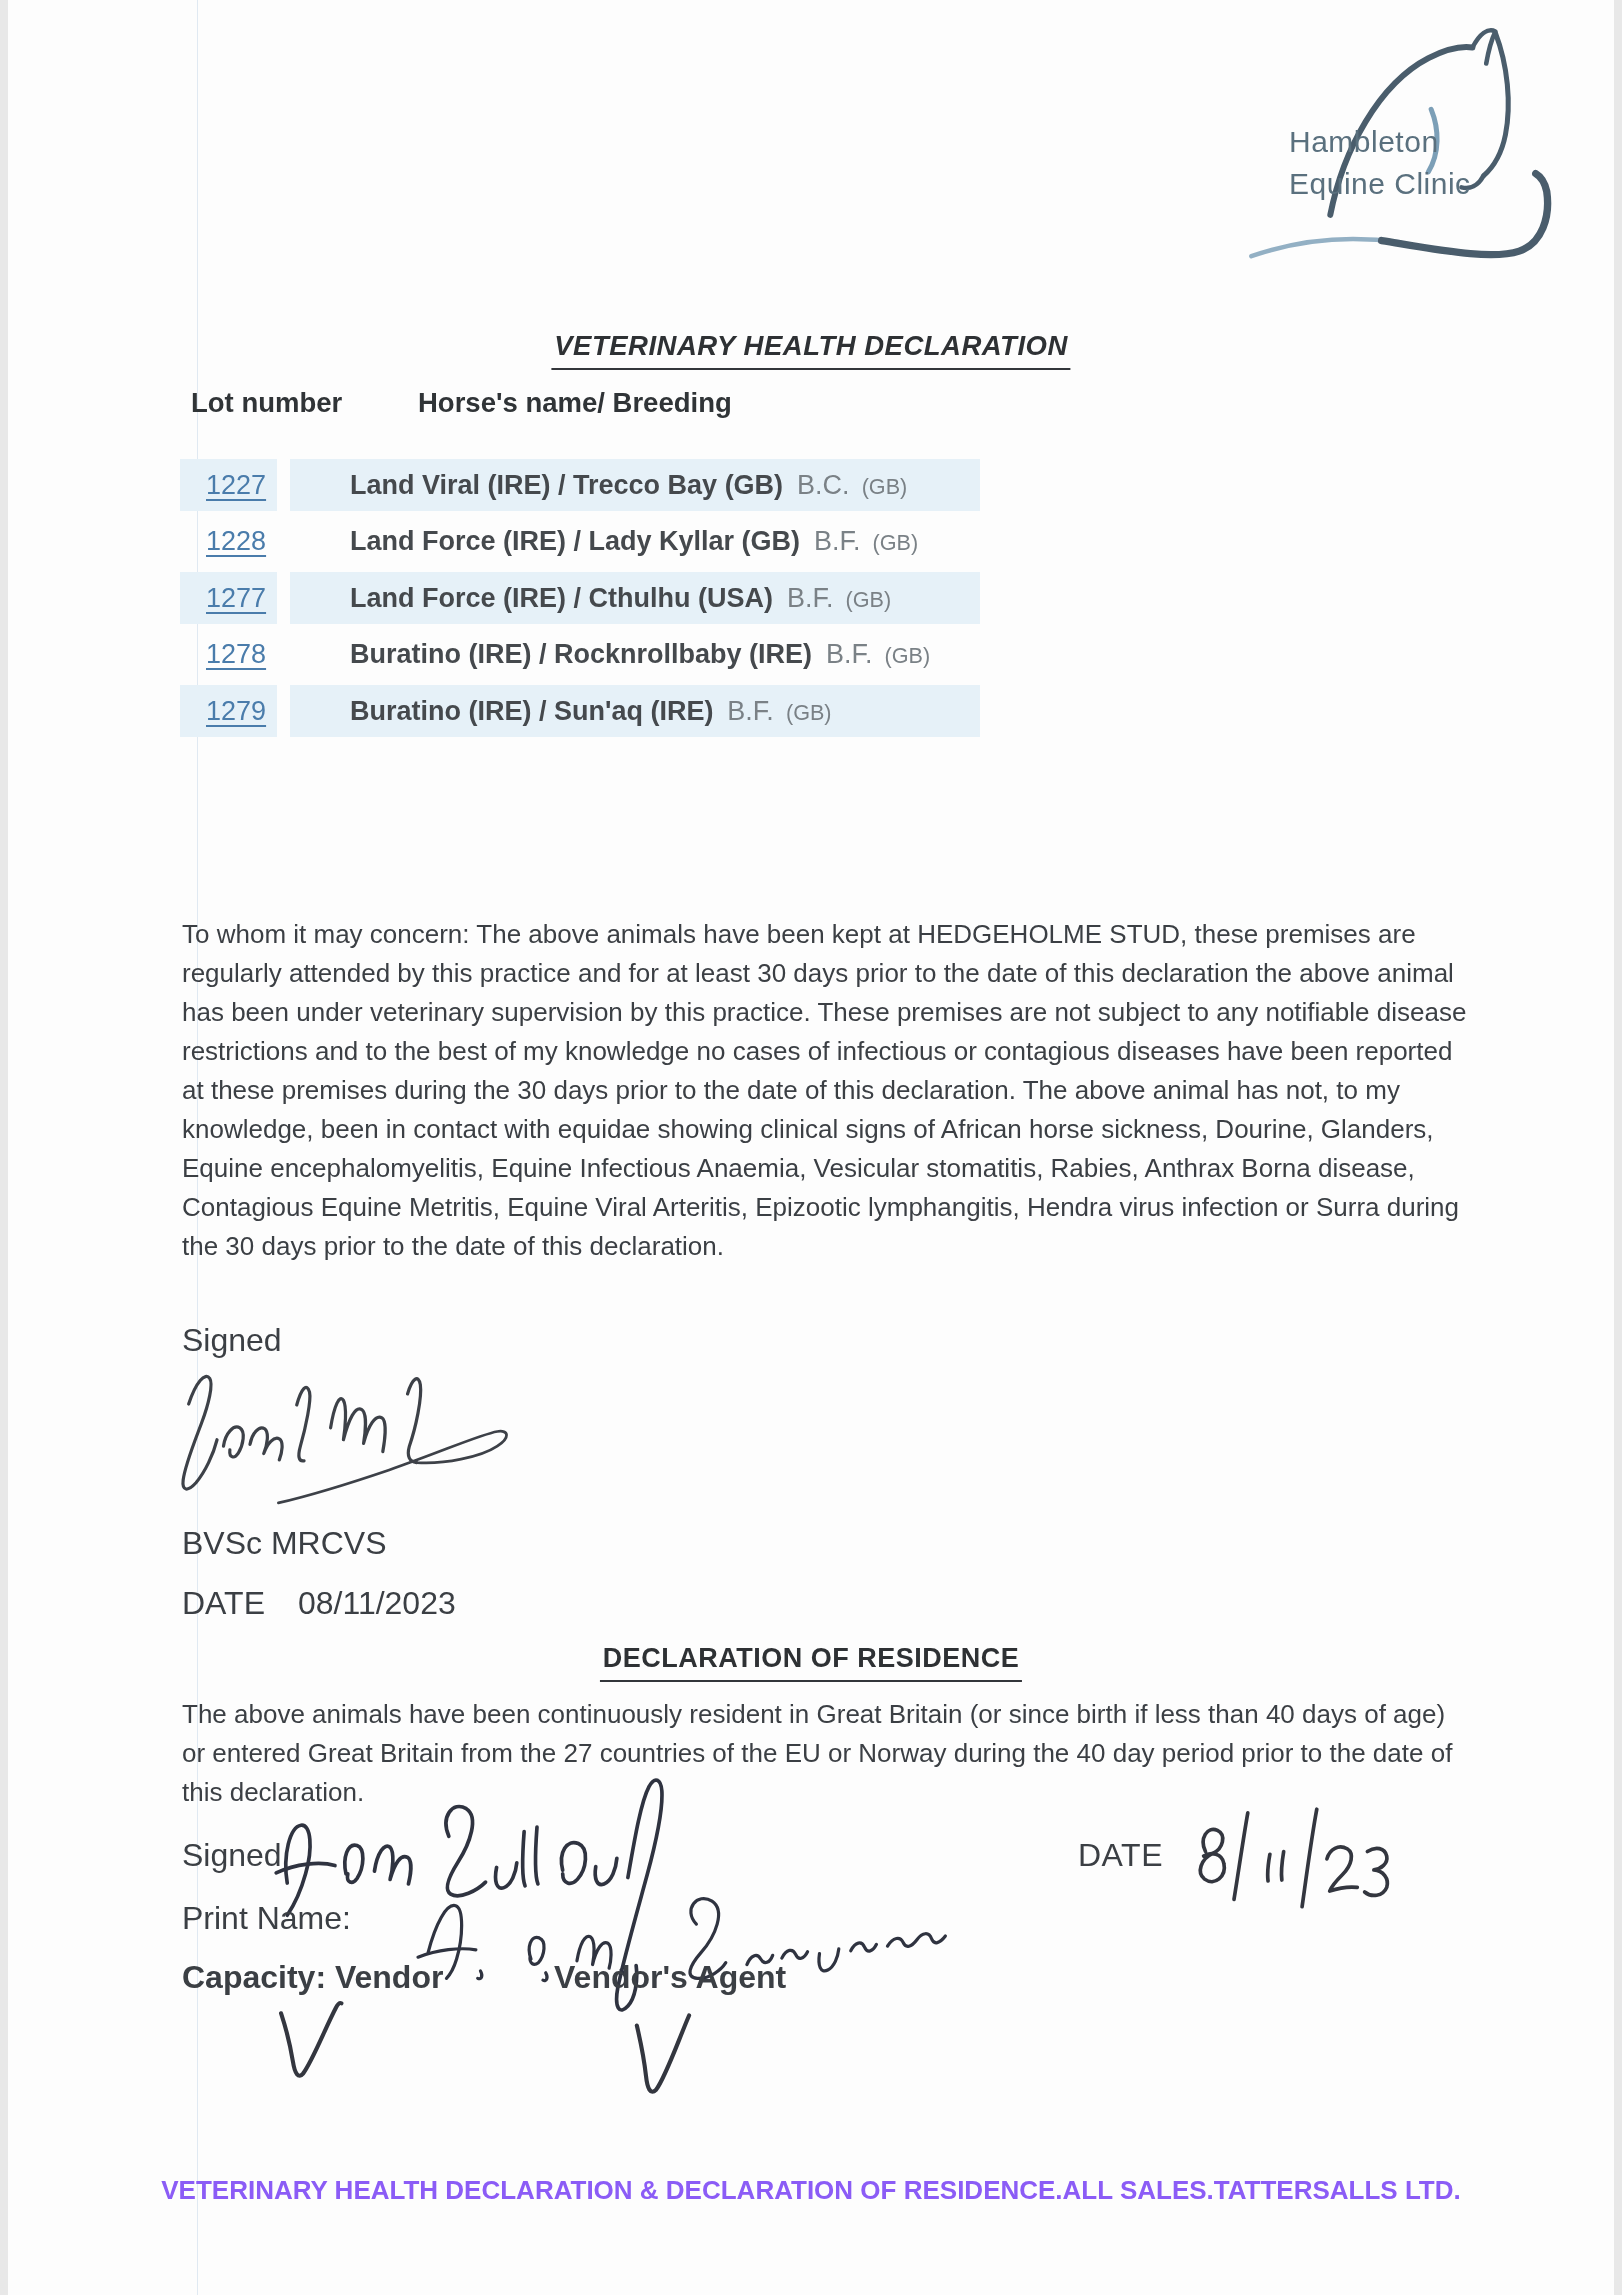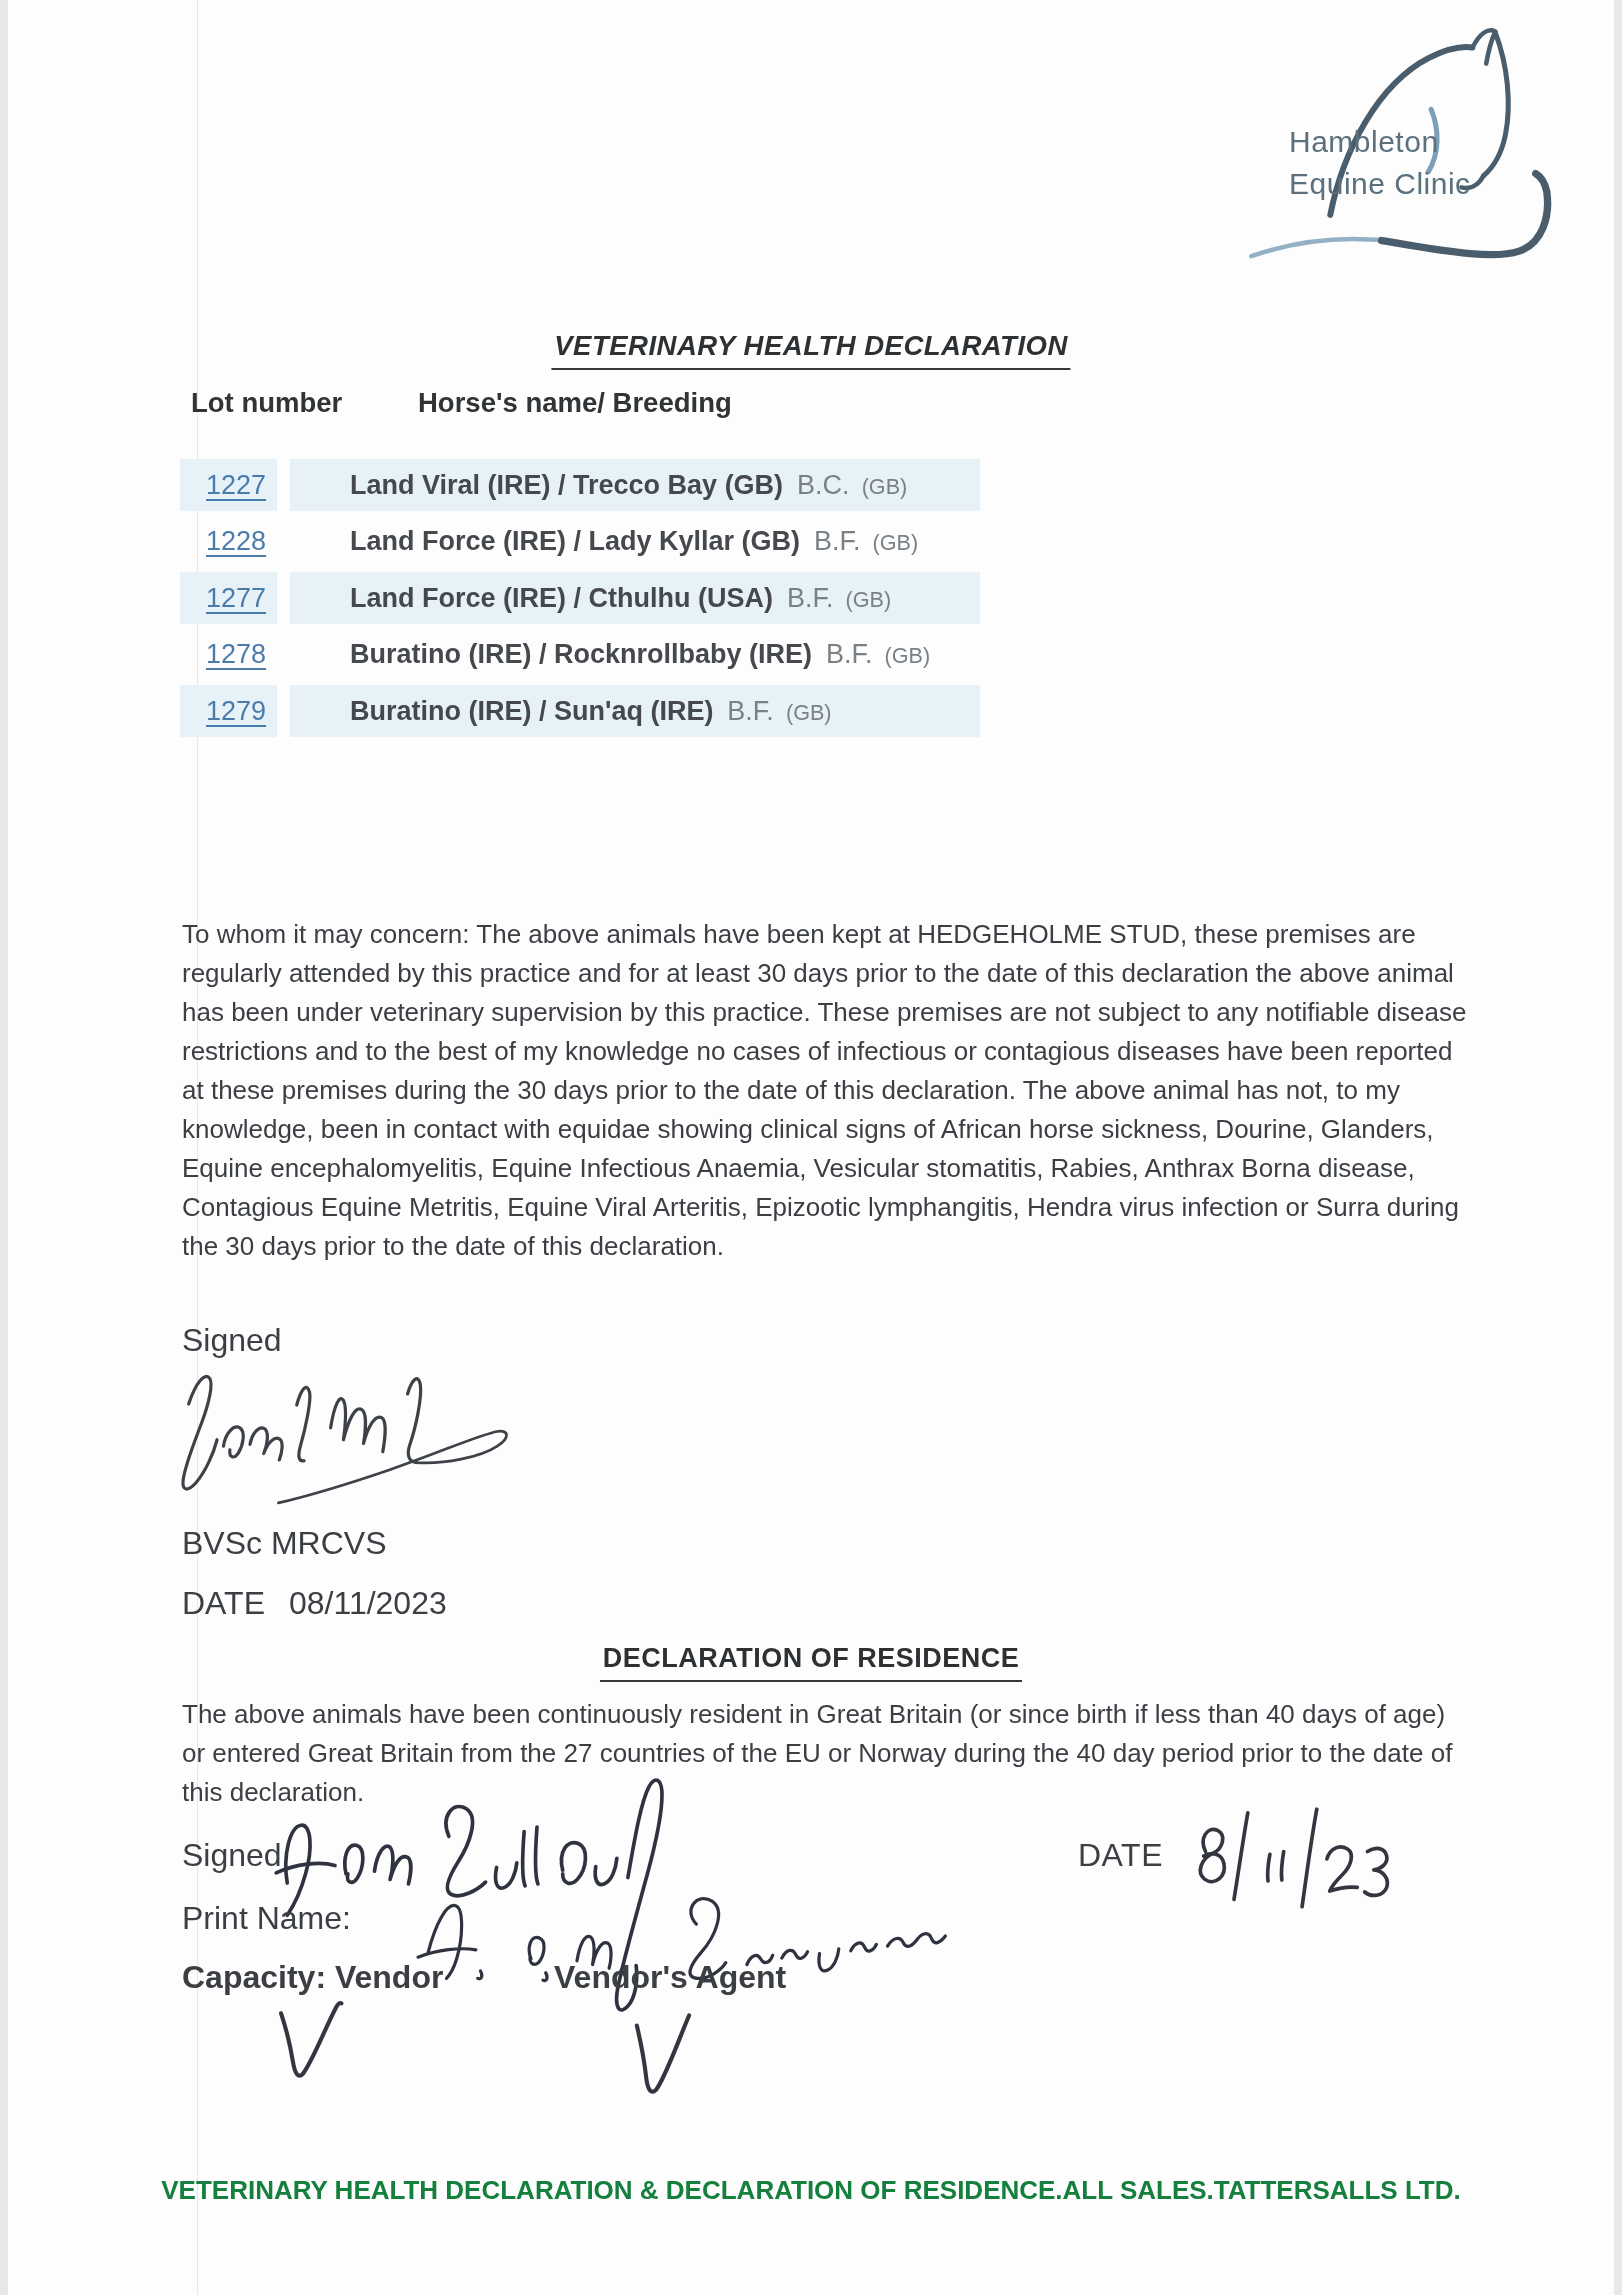--- a/index.html
+++ b/index.html
@@ -53,28 +53,28 @@
   .country-code{color:#7a8186;font-size:21.6px;margin-left:4.6px;}
 
   
   .para{font-size:26px;line-height:39px;color:#3b3f44;text-align:left;}
   .para1{left:174px;top:915px;width:1285px;}
   .para2{left:174px;top:1695px;width:1285px;}
   .lbl{font-size:32px;color:#3b3f44;white-space:nowrap;}
   .signed1{left:174px;top:1322px;}
   .bvsc{left:174px;top:1525px;}
   .dateline{left:174px;top:1585px;}
-  .dateline .val{margin-left:24px;}
+  .dateline .val{margin-left:33px;}
   .signed2{left:174px;top:1837px;}
   .datelbl2{left:1070px;top:1837px;letter-spacing:0.5px;}
   .printname{left:174px;top:1900px;}
   .cap1{left:174px;top:1959px;font-weight:bold;}
   .cap2{left:546px;top:1959px;font-weight:bold;}
 
-  .footer{top:2175px;font-size:26px;font-weight:bold;color:#15803d;text-align:right;}
+  .footer{top:2175px;font-size:26px;font-weight:bold;color:#8b5cf6;text-align:right;}
 
   .ink path{fill:none;stroke-linecap:round;stroke-linejoin:round;}
 </style>
 </head>
 <body>
 
 <div class="page">
   <div class="scanline"></div>
 
   <div class="abs logo">

